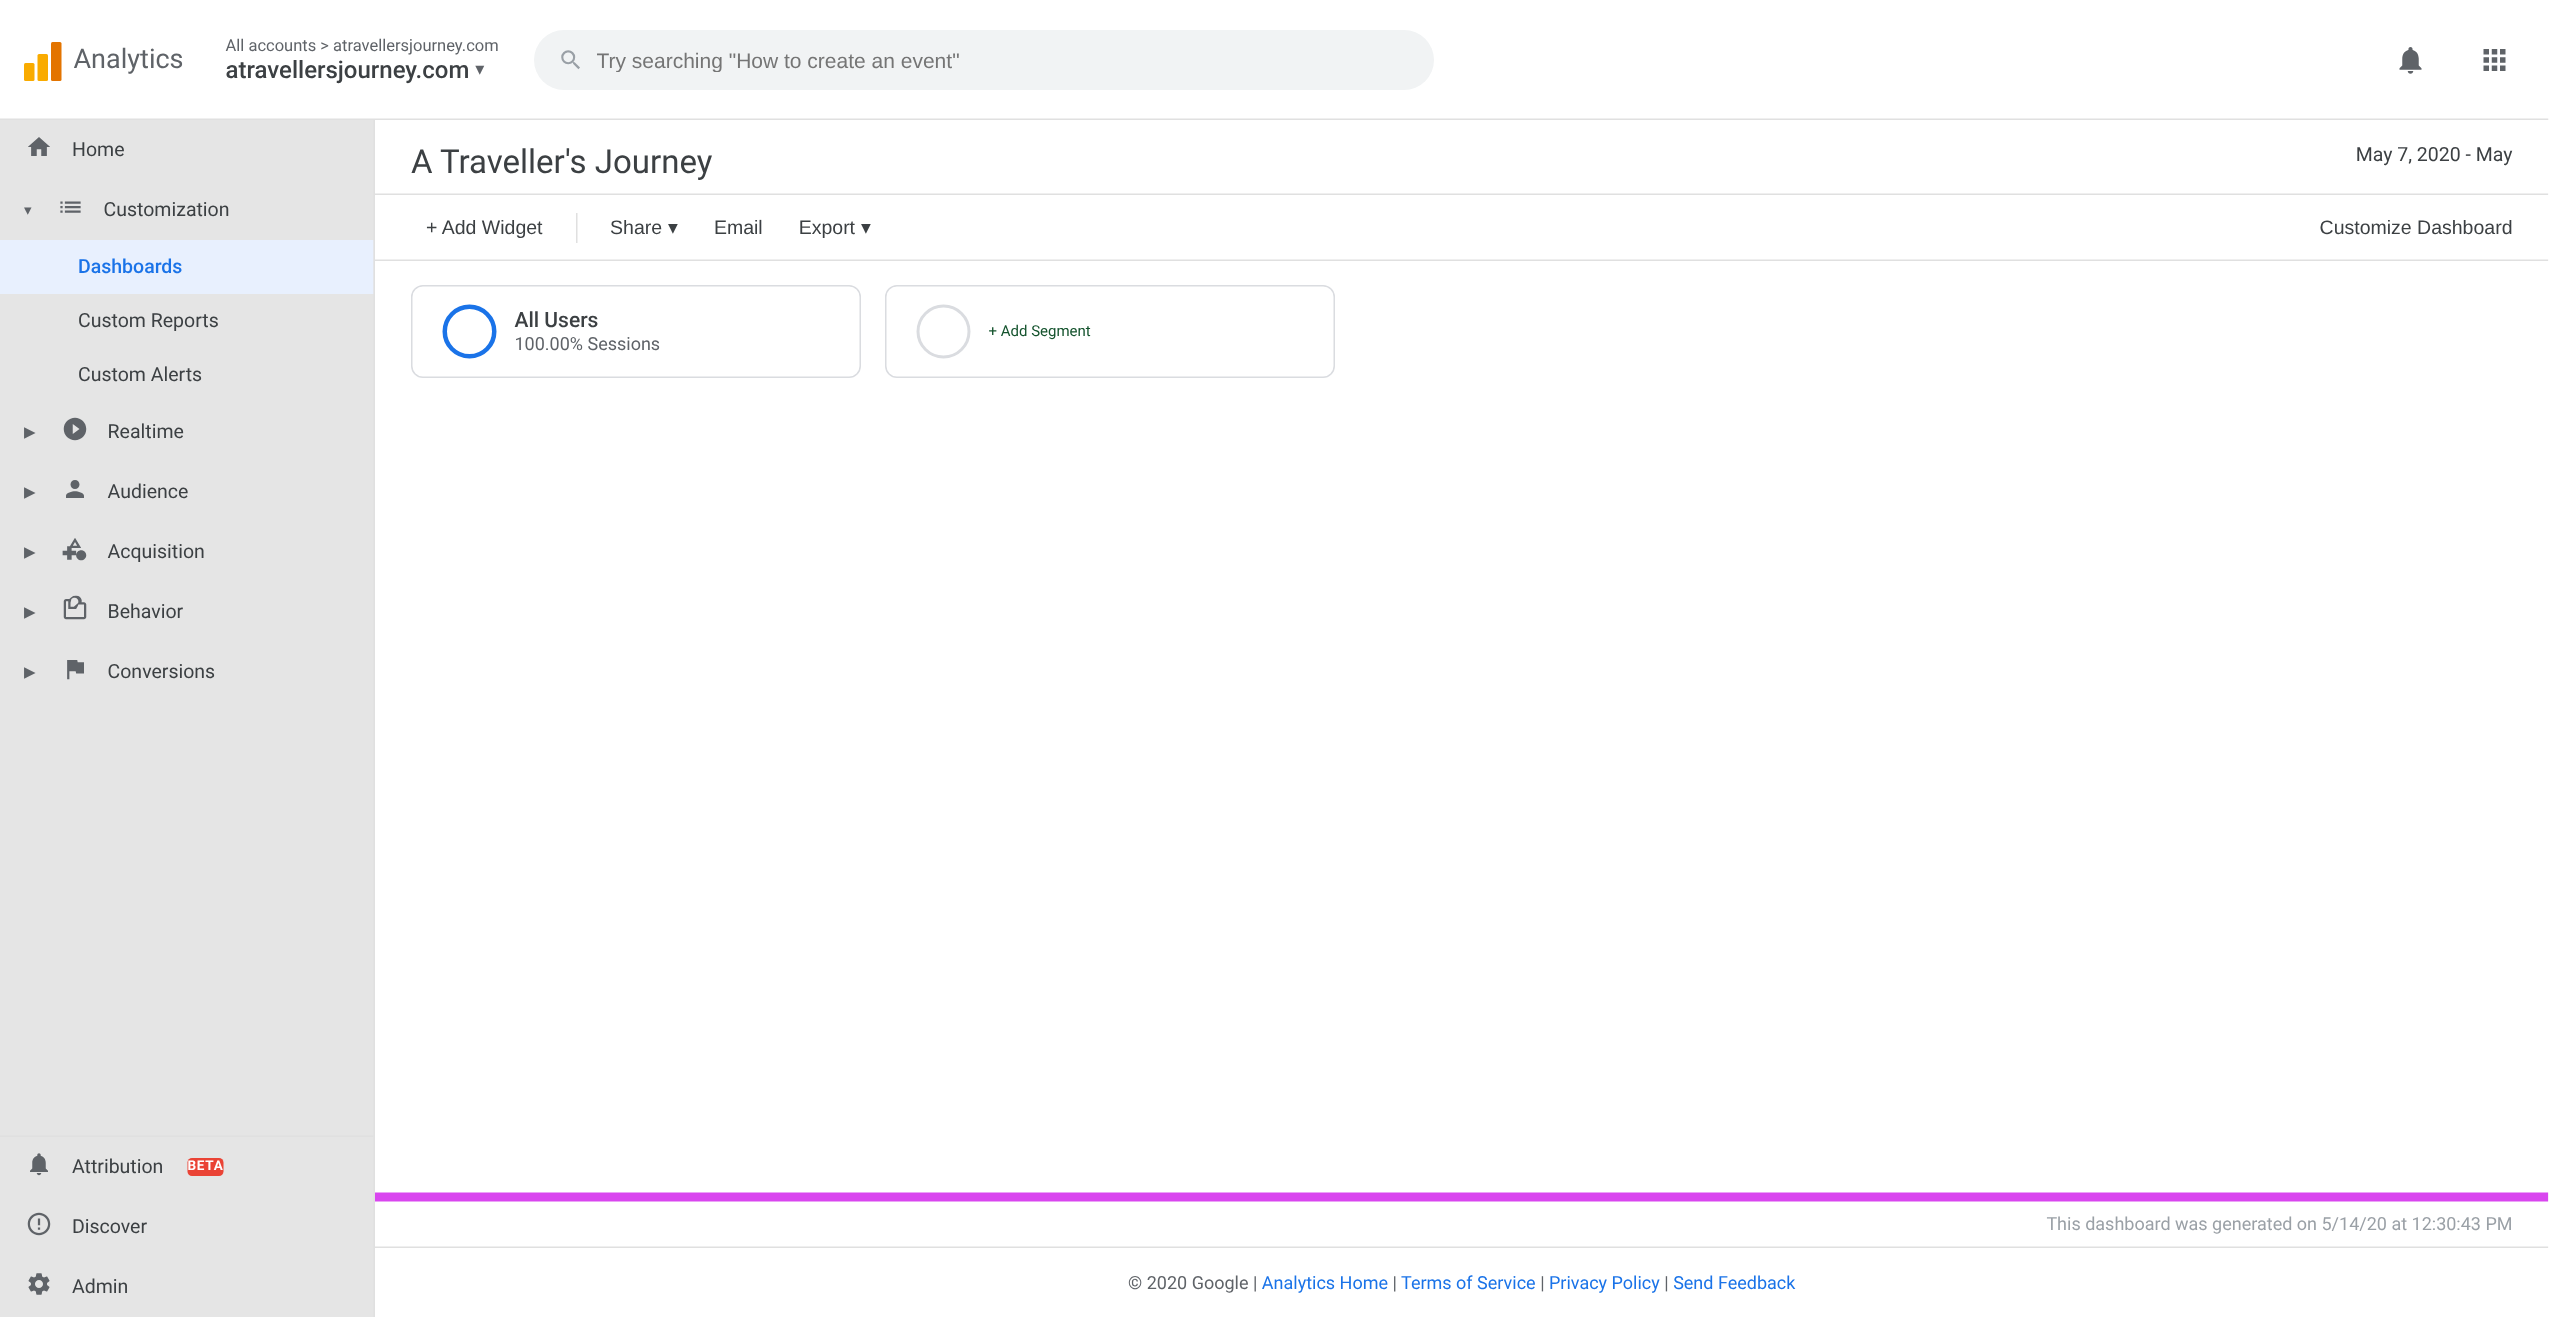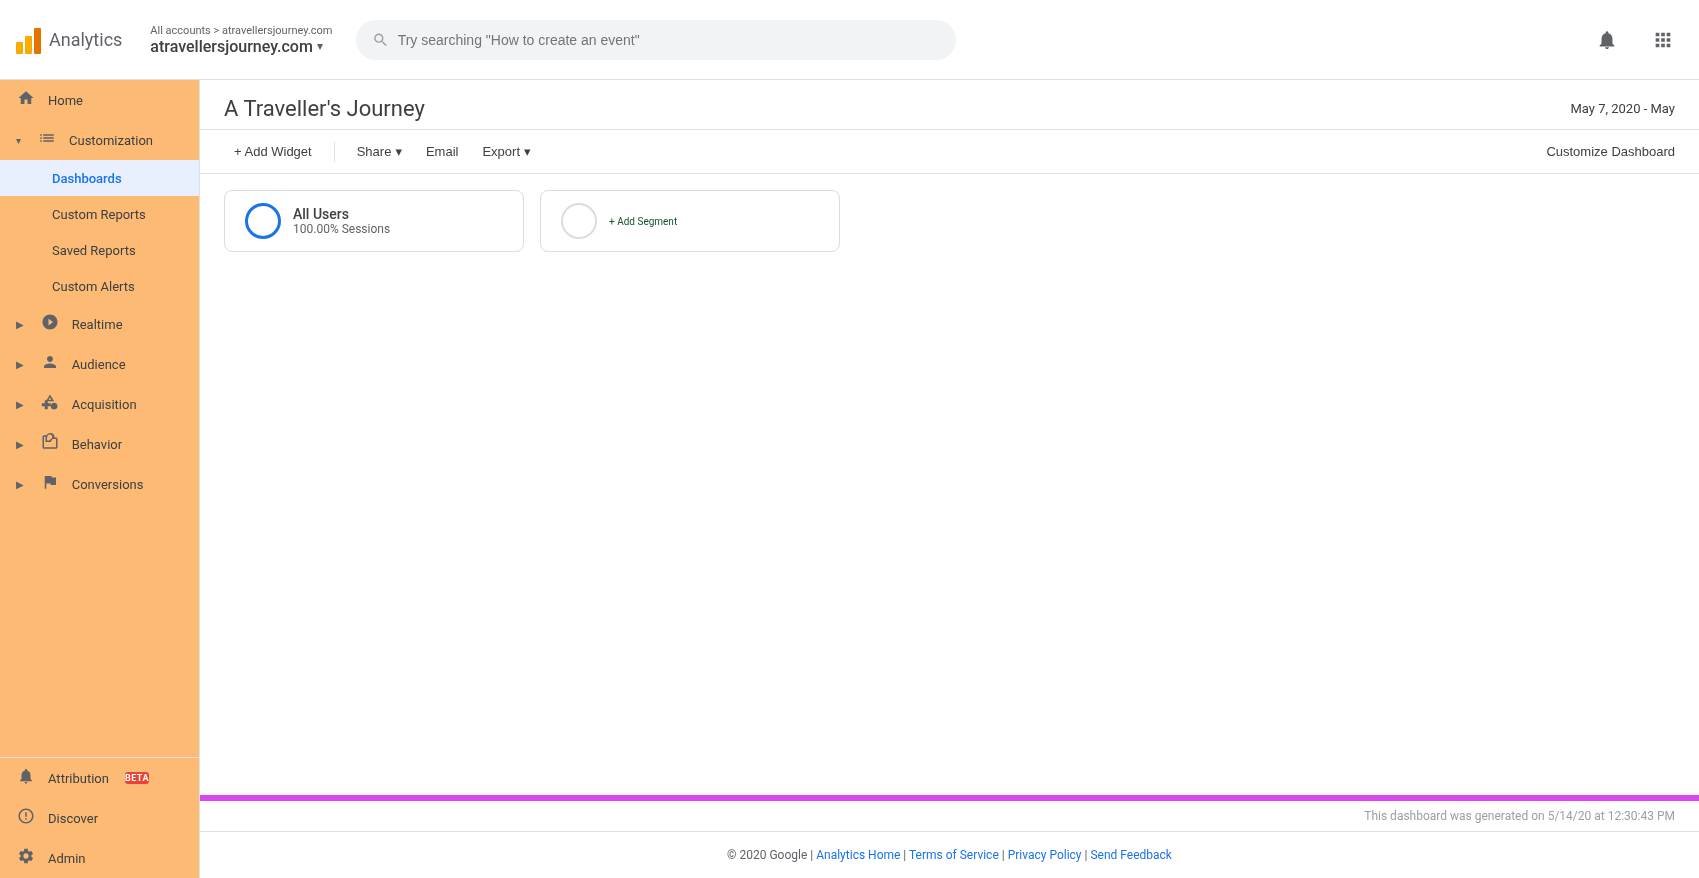--- a/index.html
+++ b/index.html
@@ -100,23 +100,23 @@
 
     
     .main-layout {
       display: flex;
       flex: 1;
       overflow: hidden;
     }
 
     
     .sidebar {
-      width: 200px;
+      width: 250px;
       flex-shrink: 0;
-      background: #fdba74;
+      background: #e5e5e5;
       border-right: 1px solid #e0e0e0;
       overflow-y: auto;
       display: flex;
       flex-direction: column;
     }
     .sidebar-nav-item {
       display: flex;
       align-items: center;
       padding: 0 16px;
       height: 40px;
@@ -163,21 +163,20 @@
     .content {
       flex: 1;
       overflow-y: auto;
       background: #fff;
       display: flex;
       flex-direction: column;
     }
     .content-header {
       padding: 16px 24px 8px;
       display: flex;
-      align-items: center;
       justify-content: space-between;
       border-bottom: 1px solid #e0e0e0;
     }
     .content-title {
       font-size: 22px;
       font-weight: 400;
       color: #3c4043;
     }
     .date-range {
       font-size: 13px;
@@ -336,23 +335,20 @@
     </div>
 
     <div class="sidebar-sub-item active">
       <span>Dashboards</span>
     </div>
 
     <div class="sidebar-sub-item">
       <span>Custom Reports</span>
     </div>
 
-    <div class="sidebar-sub-item">
-      <span>Saved Reports</span>
-    </div>
 
     <div class="sidebar-sub-item">
       <span>Custom Alerts</span>
     </div>
 
 
     <div class="sidebar-nav-item">
       <span class="expand-arrow">▶</span>
       <span class="nav-icon">
         <svg width="18" height="18" viewBox="0 0 24 24" fill="currentColor">

